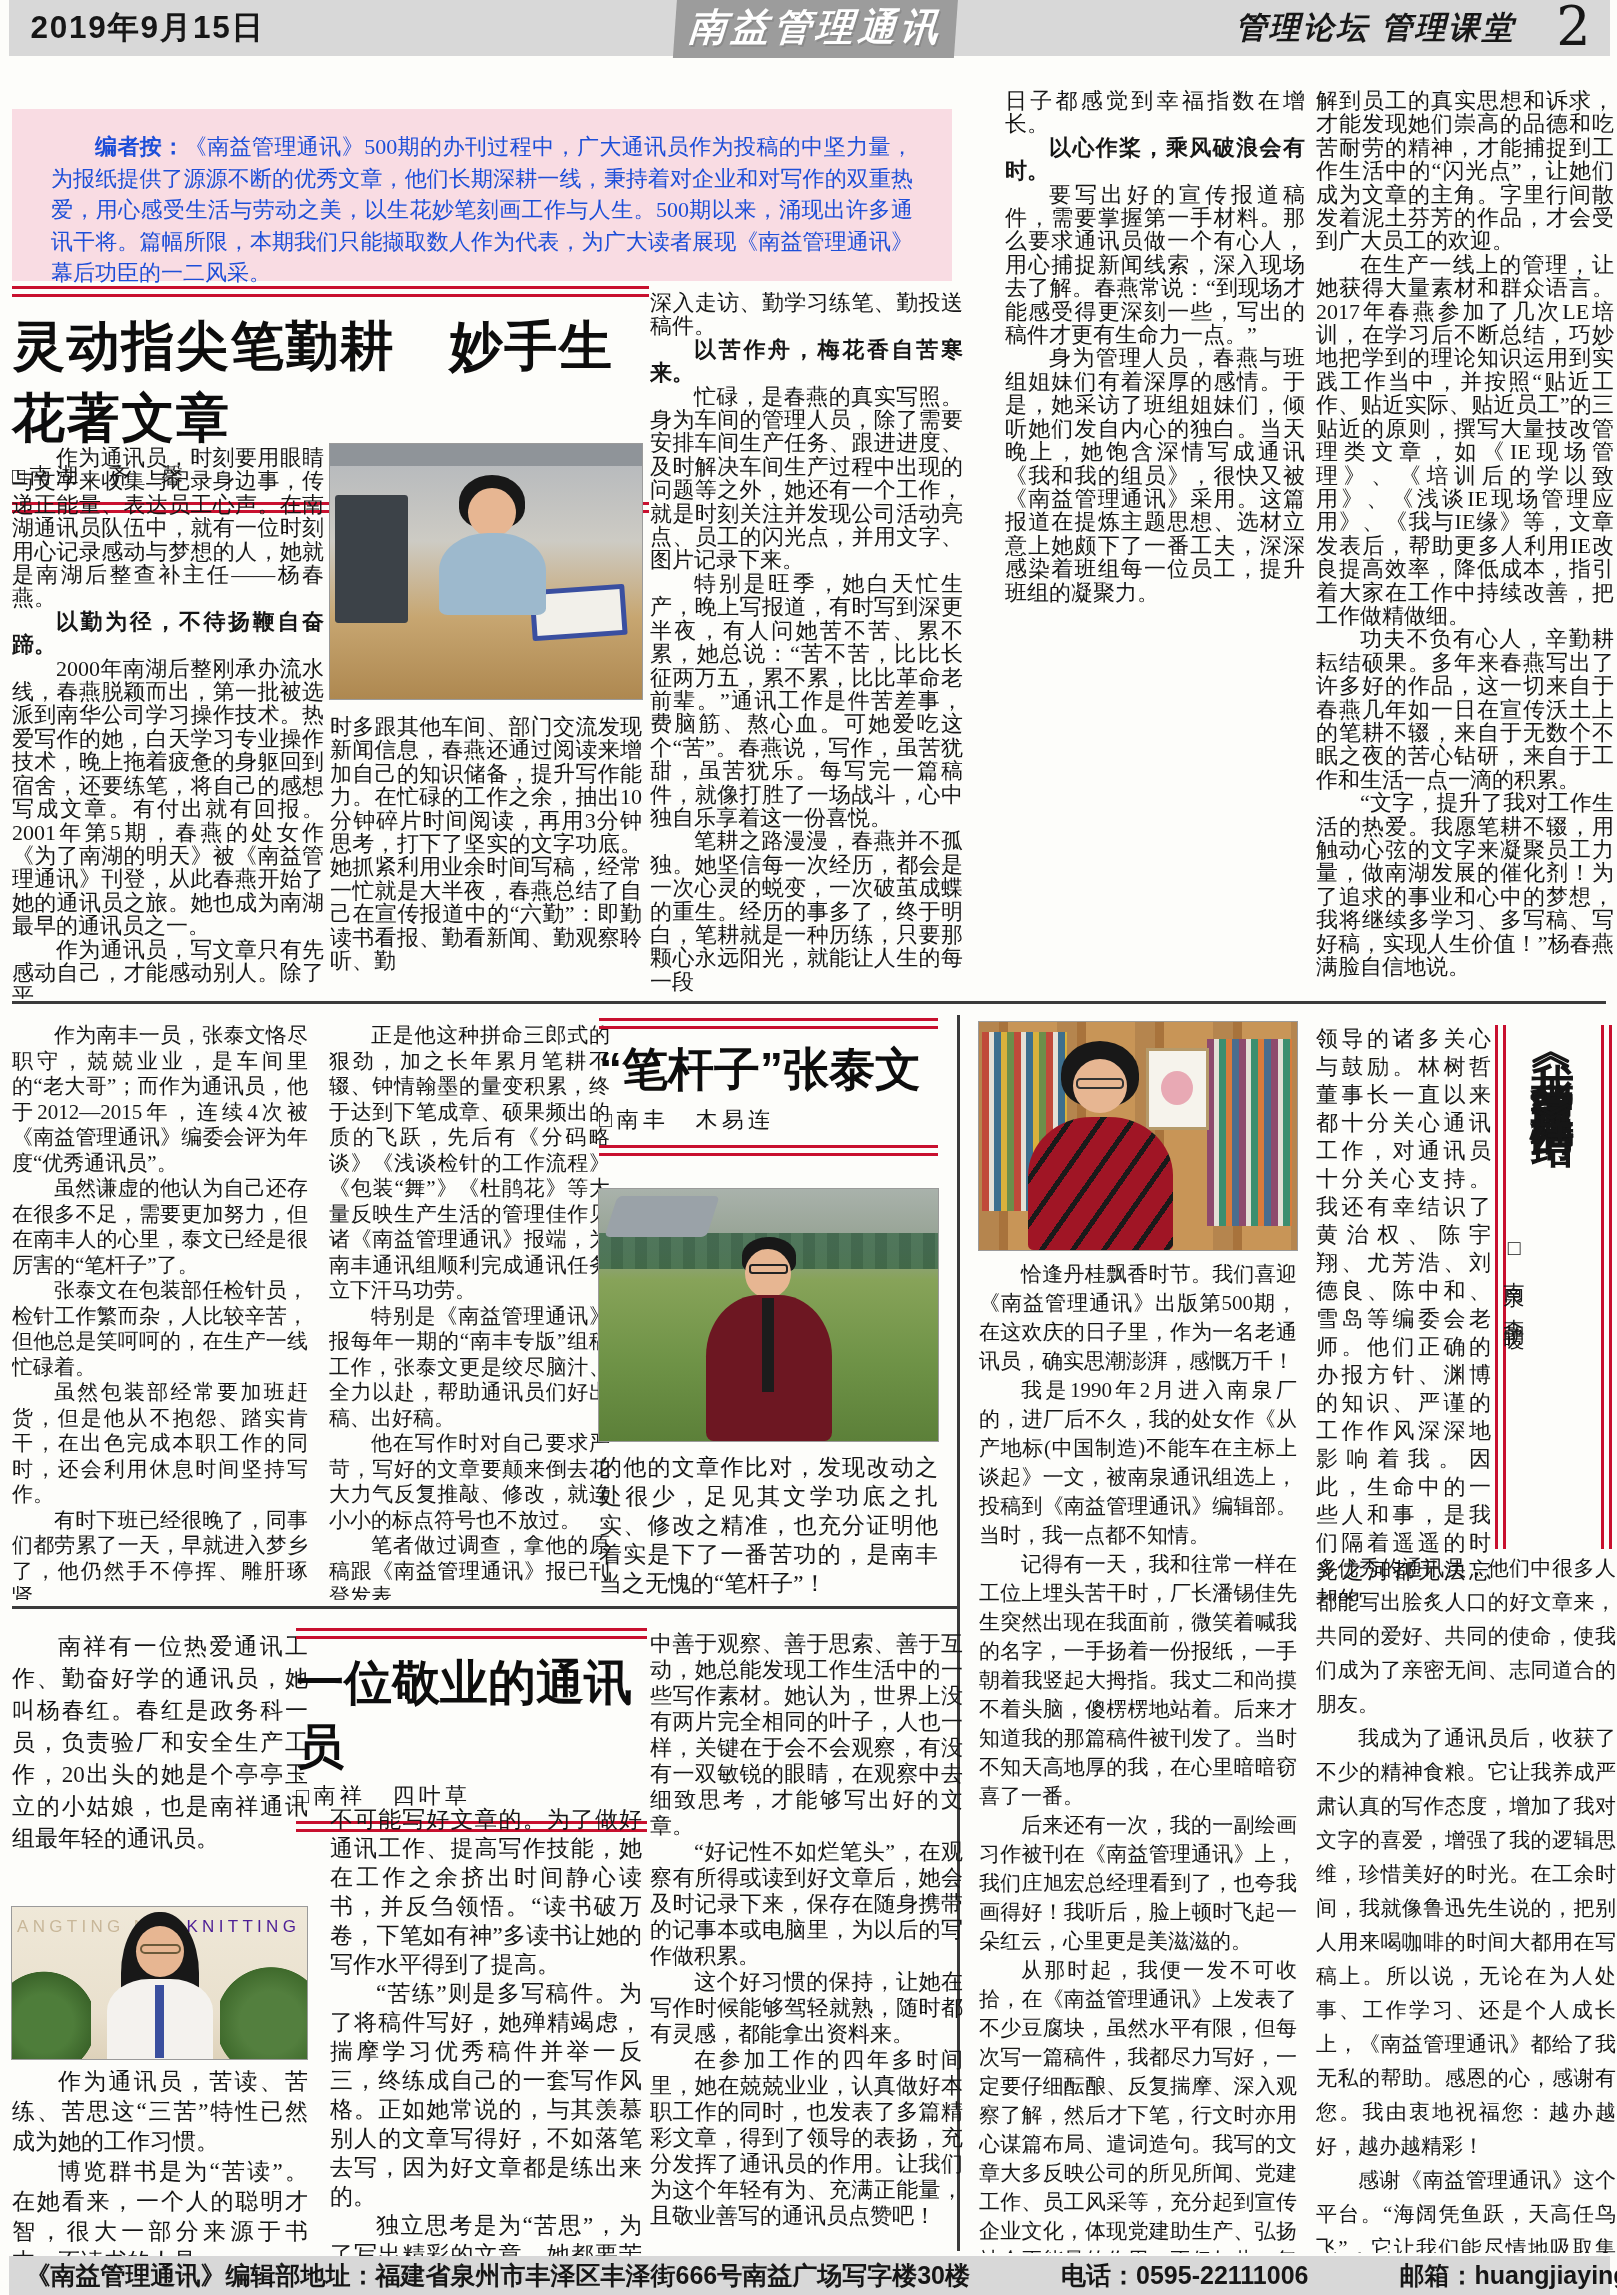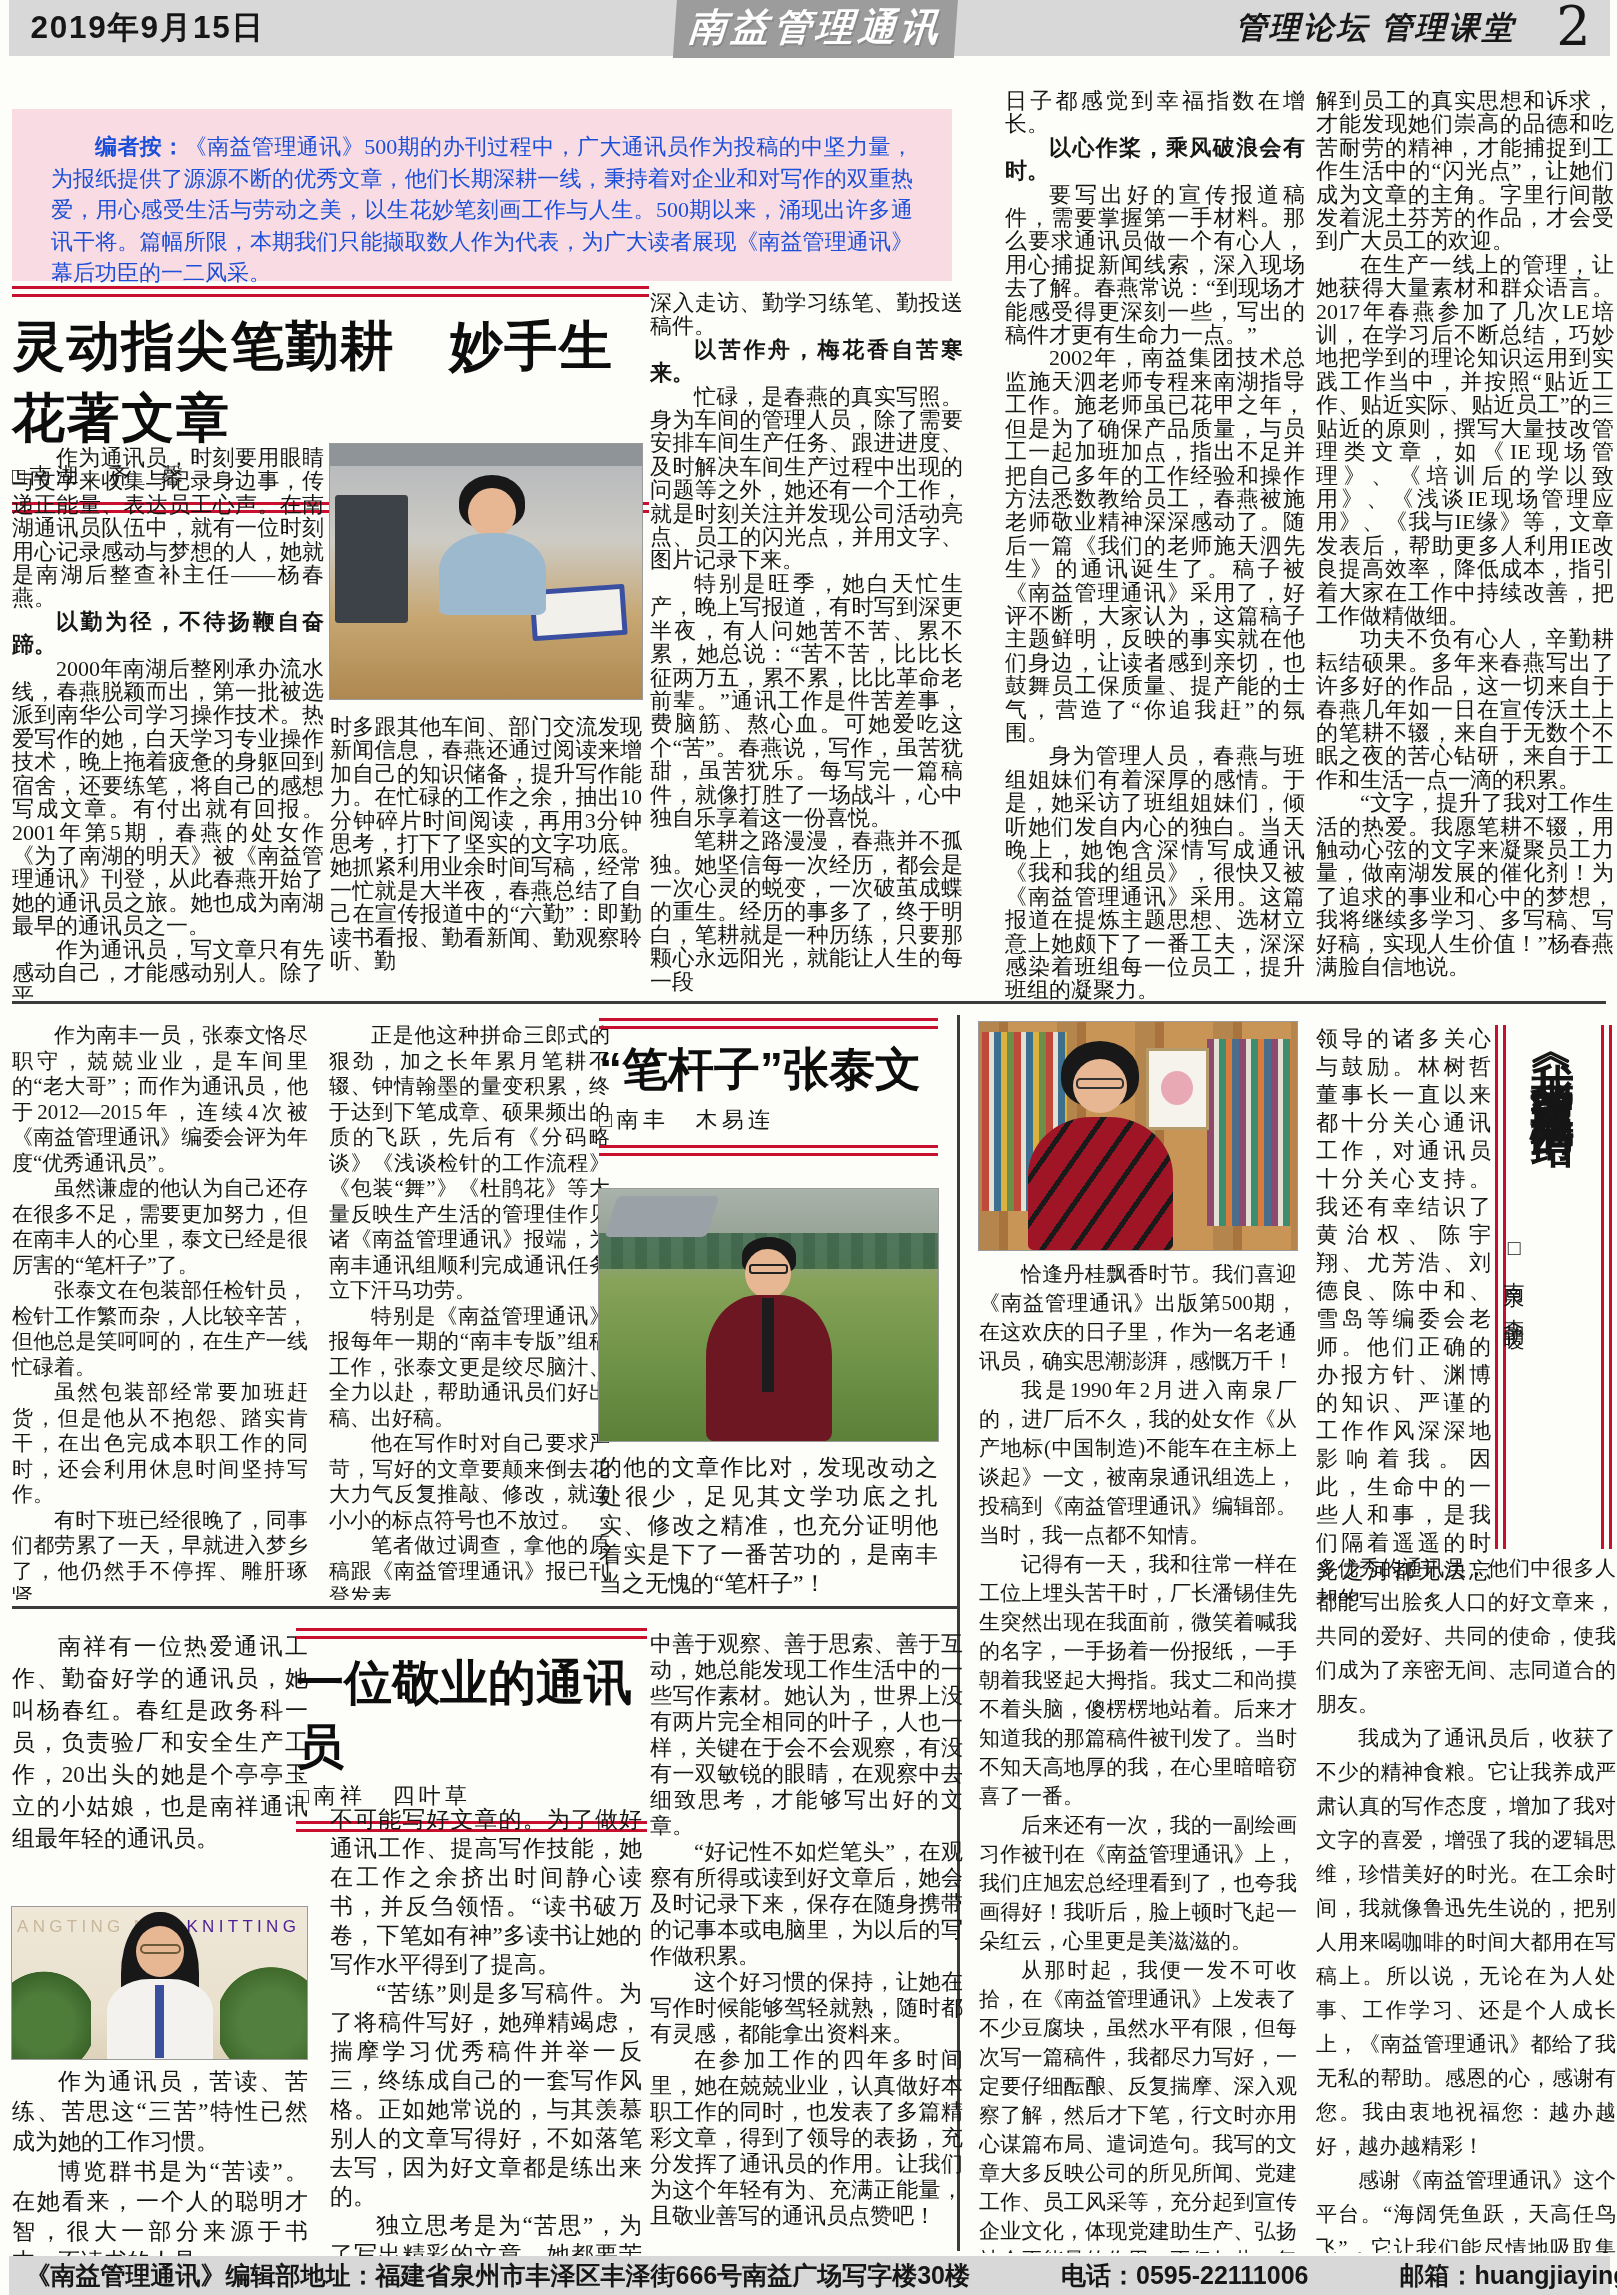--- a/index.html
+++ b/index.html
@@ -119,21 +119,20 @@
       <p class="lead">以苦作舟，梅花香自苦寒来。</p>
       <p>忙碌，是春燕的真实写照。身为车间的管理人员，除了需要安排车间生产任务、跟进进度、及时解决车间生产过程中出现的问题等之外，她还有一个工作，就是时刻关注并发现公司活动亮点、员工的闪光点，并用文字、图片记录下来。</p>
       <p>特别是旺季，她白天忙生产，晚上写报道，有时写到深更半夜，有人问她苦不苦、累不累，她总说：“苦不苦，比比长征两万五，累不累，比比革命老前辈。”通讯工作是件苦差事，费脑筋、熬心血。可她爱吃这个“苦”。春燕说，写作，虽苦犹甜，虽苦犹乐。每写完一篇稿件，就像打胜了一场战斗，心中独自乐享着这一份喜悦。</p>
       <p>笔耕之路漫漫，春燕并不孤独。她坚信每一次经历，都会是一次心灵的蜕变，一次破茧成蝶的重生。经历的事多了，终于明白，笔耕就是一种历练，只要那颗心永远阳光，就能让人生的每一段</p>
     </div>
 
   <div class="col" style="left:1005px;top:89px;width:300px;height:911px;font-size:22px;line-height:23.4px;">
       <p class="ni">日子都感觉到幸福指数在增长。</p>
       <p class="lead">以心作桨，乘风破浪会有时。</p>
       <p>要写出好的宣传报道稿件，需要掌握第一手材料。那么要求通讯员做一个有心人，用心捕捉新闻线索，深入现场去了解。春燕常说：“到现场才能感受得更深刻一些，写出的稿件才更有生命力一点。”</p>
-      <p>2002年，南益集团技术总监施天泗老师专程来南湖指导工作。施老师虽已花甲之年，但是为了确保产品质量，与员工一起加班加点，指出不足并把自己多年的工作经验和操作方法悉数教给员工，春燕被施老师敬业精神深深感动了。随后一篇《我们的老师施天泗先生》的通讯诞生了。稿子被《南益管理通讯》采用了，好评不断，大家认为，这篇稿子主题鲜明，反映的事实就在他们身边，让读者感到亲切，也鼓舞员工保质量、提产能的士气，营造了“你追我赶”的氛围。</p>
       <p>身为管理人员，春燕与班组姐妹们有着深厚的感情。于是，她采访了班组姐妹们，倾听她们发自内心的独白。当天晚上，她饱含深情写成通讯《我和我的组员》，很快又被《南益管理通讯》采用。这篇报道在提炼主题思想、选材立意上她颇下了一番工夫，深深感染着班组每一位员工，提升班组的凝聚力。</p>
     </div>
 
   <div class="col" style="left:1316px;top:89px;width:298px;height:911px;font-size:22px;line-height:23.4px;">
       <p class="ni">解到员工的真实思想和诉求，才能发现她们崇高的品德和吃苦耐劳的精神，才能捕捉到工作生活中的“闪光点”，让她们成为文章的主角。字里行间散发着泥土芬芳的作品，才会受到广大员工的欢迎。</p>
       <p>在生产一线上的管理，让她获得大量素材和群众语言。2017年春燕参加了几次LE培训，在学习后不断总结，巧妙地把学到的理论知识运用到实践工作当中，并按照“贴近工作、贴近实际、贴近员工”的三贴近的原则，撰写大量技改管理类文章，如《IE现场管理》、《培训后的学以致用》、《浅谈IE现场管理应用》、《我与IE缘》等，文章发表后，帮助更多人利用IE改良提高效率，降低成本，指引着大家在工作中持续改善，把工作做精做细。</p>
       <p>功夫不负有心人，辛勤耕耘结硕果。多年来春燕写出了许多好的作品，这一切来自于春燕几年如一日在宣传沃土上的笔耕不辍，来自于无数个不眠之夜的苦心钻研，来自于工作和生活一点一滴的积累。</p>
       <p>“文字，提升了我对工作生活的热爱。我愿笔耕不辍，用触动心弦的文字来凝聚员工力量，做南湖发展的催化剂！为了追求的事业和心中的梦想，我将继续多学习、多写稿、写好稿，实现人生价值！”杨春燕满脸自信地说。</p>
     </div>
 

